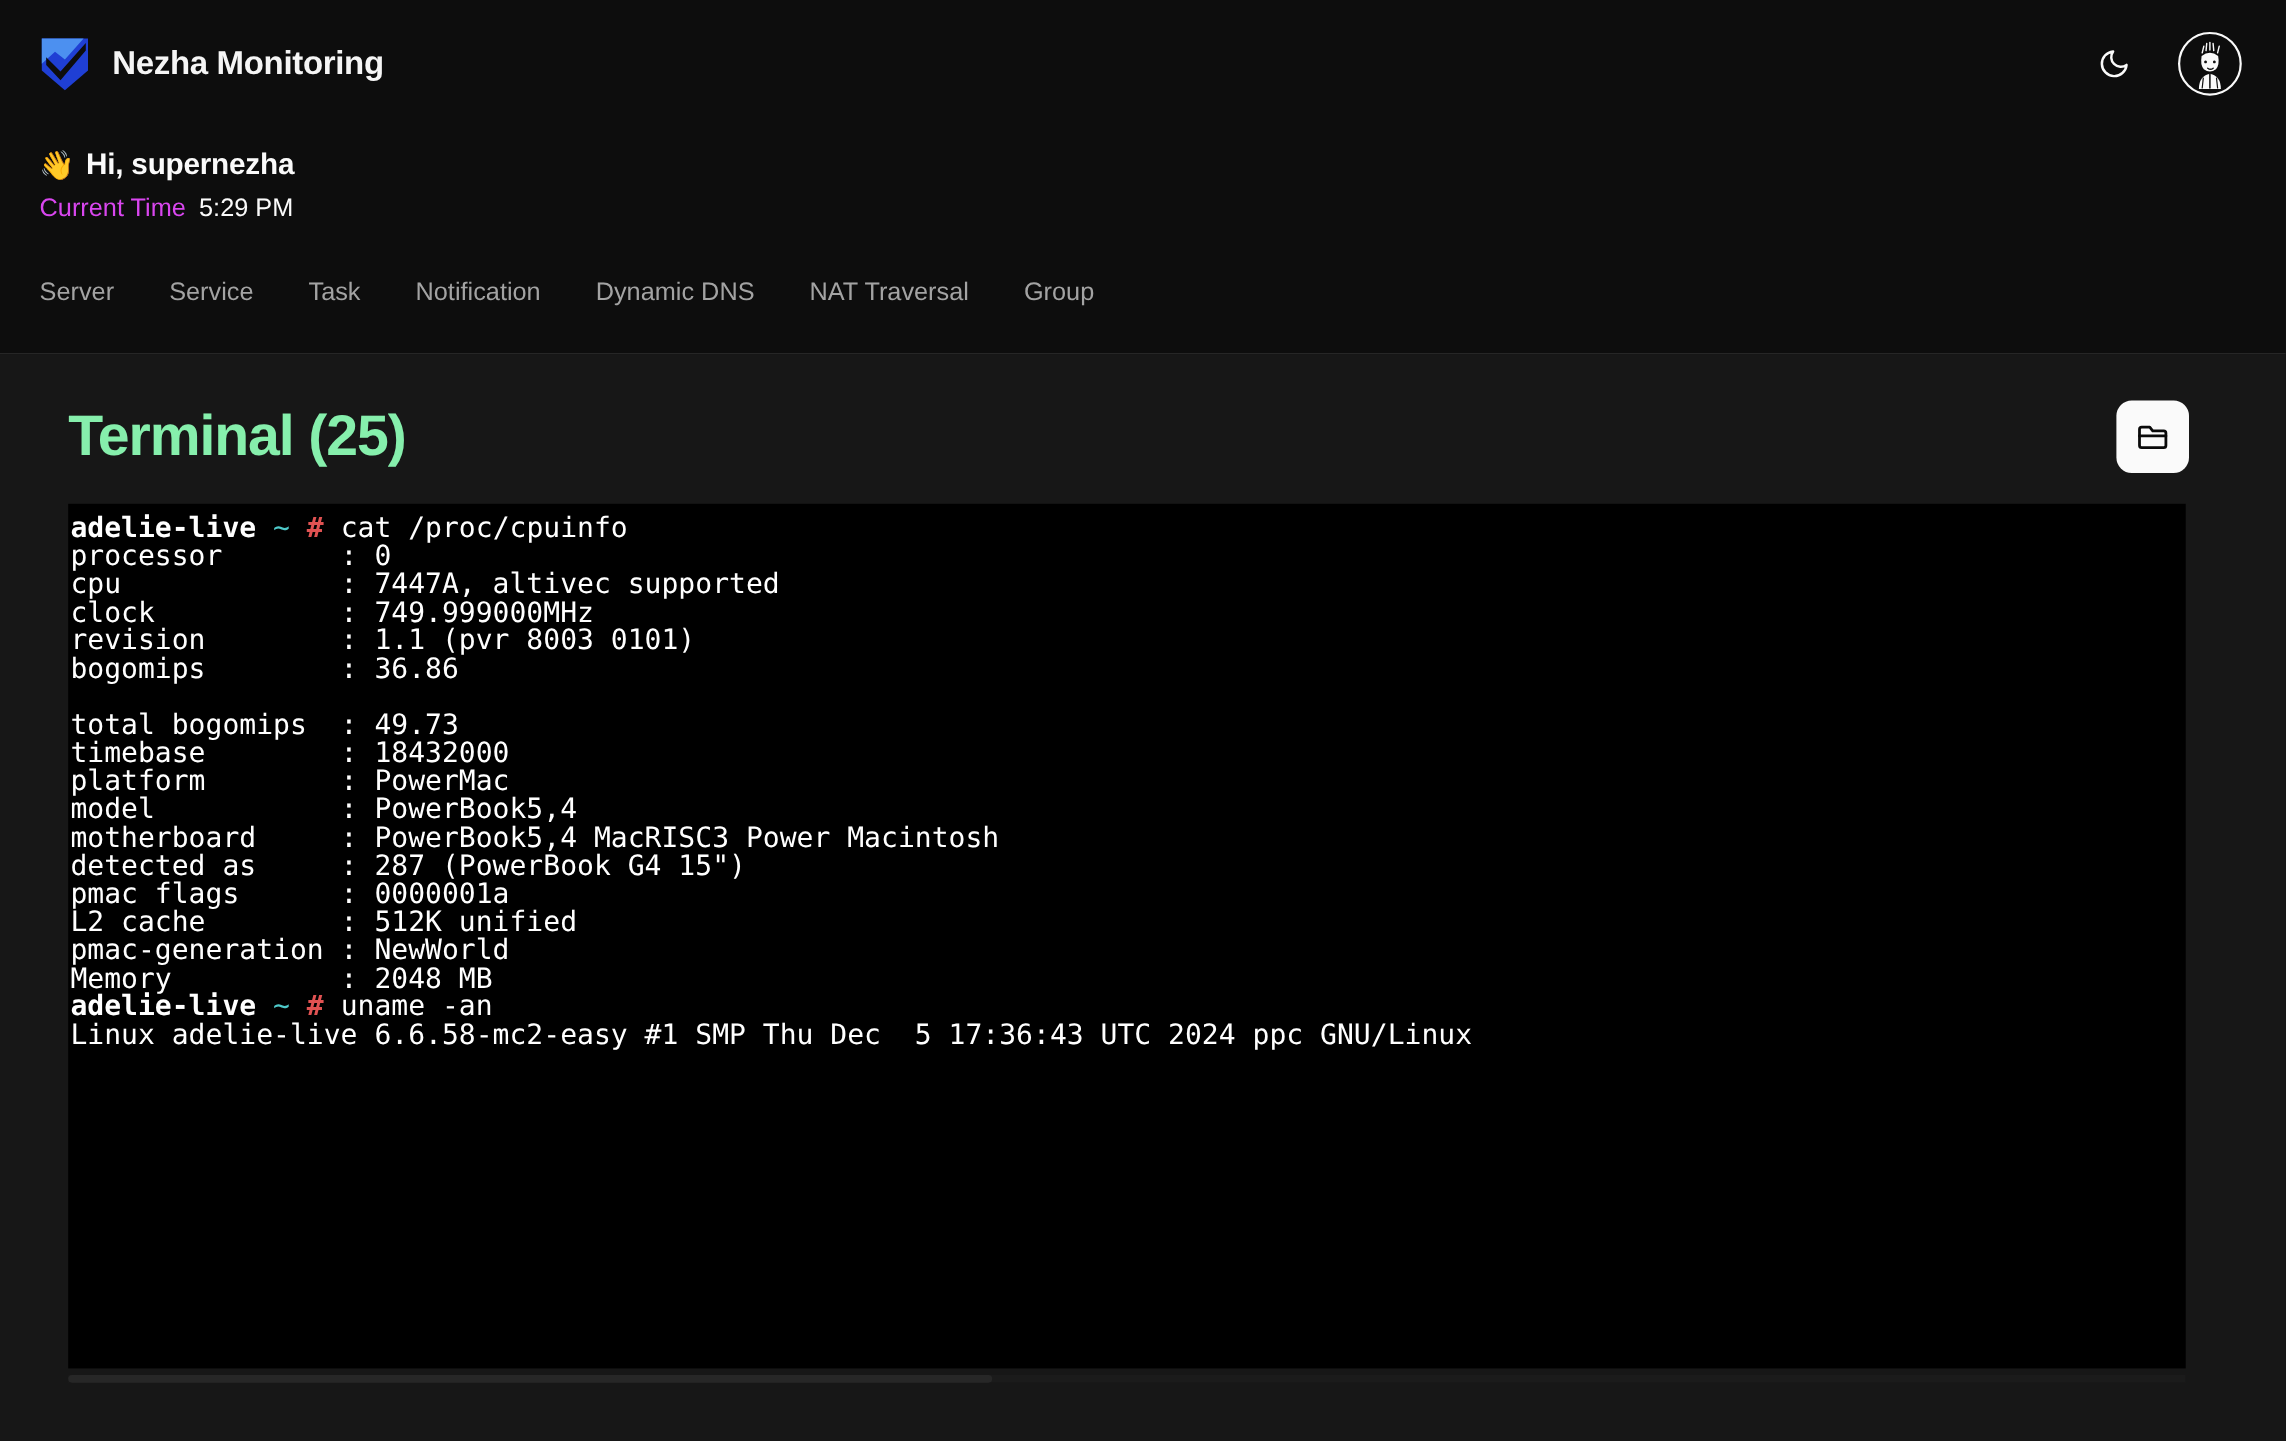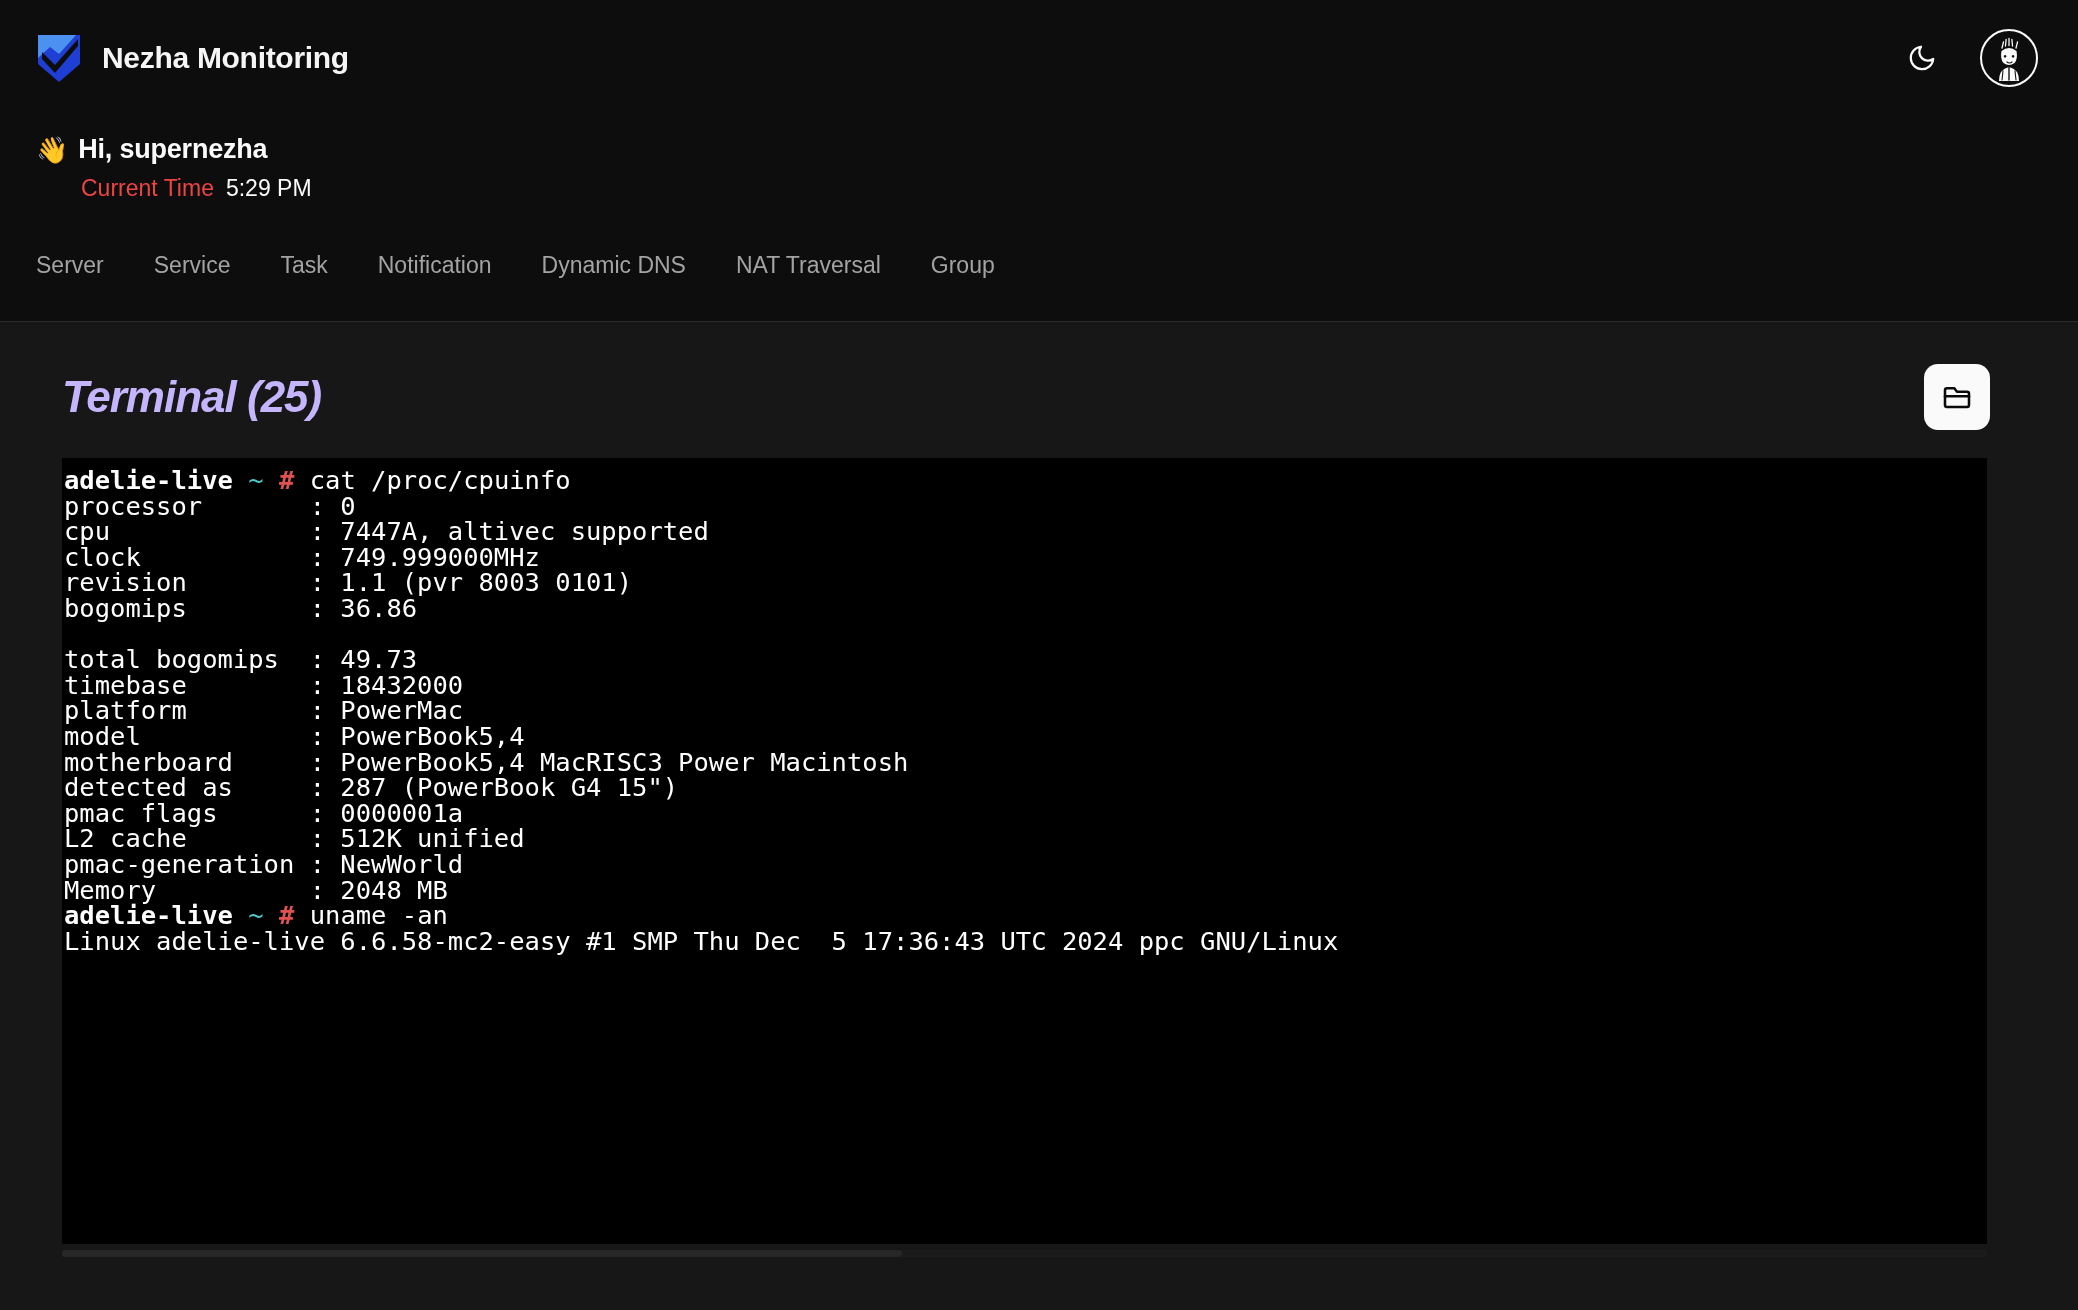--- a/index.html
+++ b/index.html
@@ -82,21 +82,21 @@
 
   .wave-emoji { font-size: 26px; line-height: 1; }
 
   .time-line {
     margin-top: 10px;
     font-size: 23px;
     display: flex;
     align-items: baseline;
     gap: 12px;
   }
-  .time-label { color: #ef4444; margin-left: 45px; }
+  .time-label { color: #d946ef; }
   .time-value { color: #fafafa; font-weight: 500; }
 
   
   .nav-tabs {
     display: flex;
     align-items: center;
     gap: 0;
     padding: 0 36px;
     margin-top: 34px;
     height: 58px;
@@ -122,25 +122,24 @@
   }
 
   .panel-header {
     display: flex;
     align-items: center;
     justify-content: space-between;
     padding: 42px 44px 28px 18px;
   }
 
   .panel-title {
-    font-size: 44px;
+    font-size: 52px;
     font-weight: 700;
-    color: #c4b5fd;
+    color: #86efac;
     letter-spacing: -1px;
-    font-style: italic;
   }
 
   .file-manager-btn {
     width: 66px; height: 66px;
     border-radius: 14px;
     background: #fafafa;
     border: none;
     display: flex; align-items: center; justify-content: center;
     cursor: pointer;
   }

